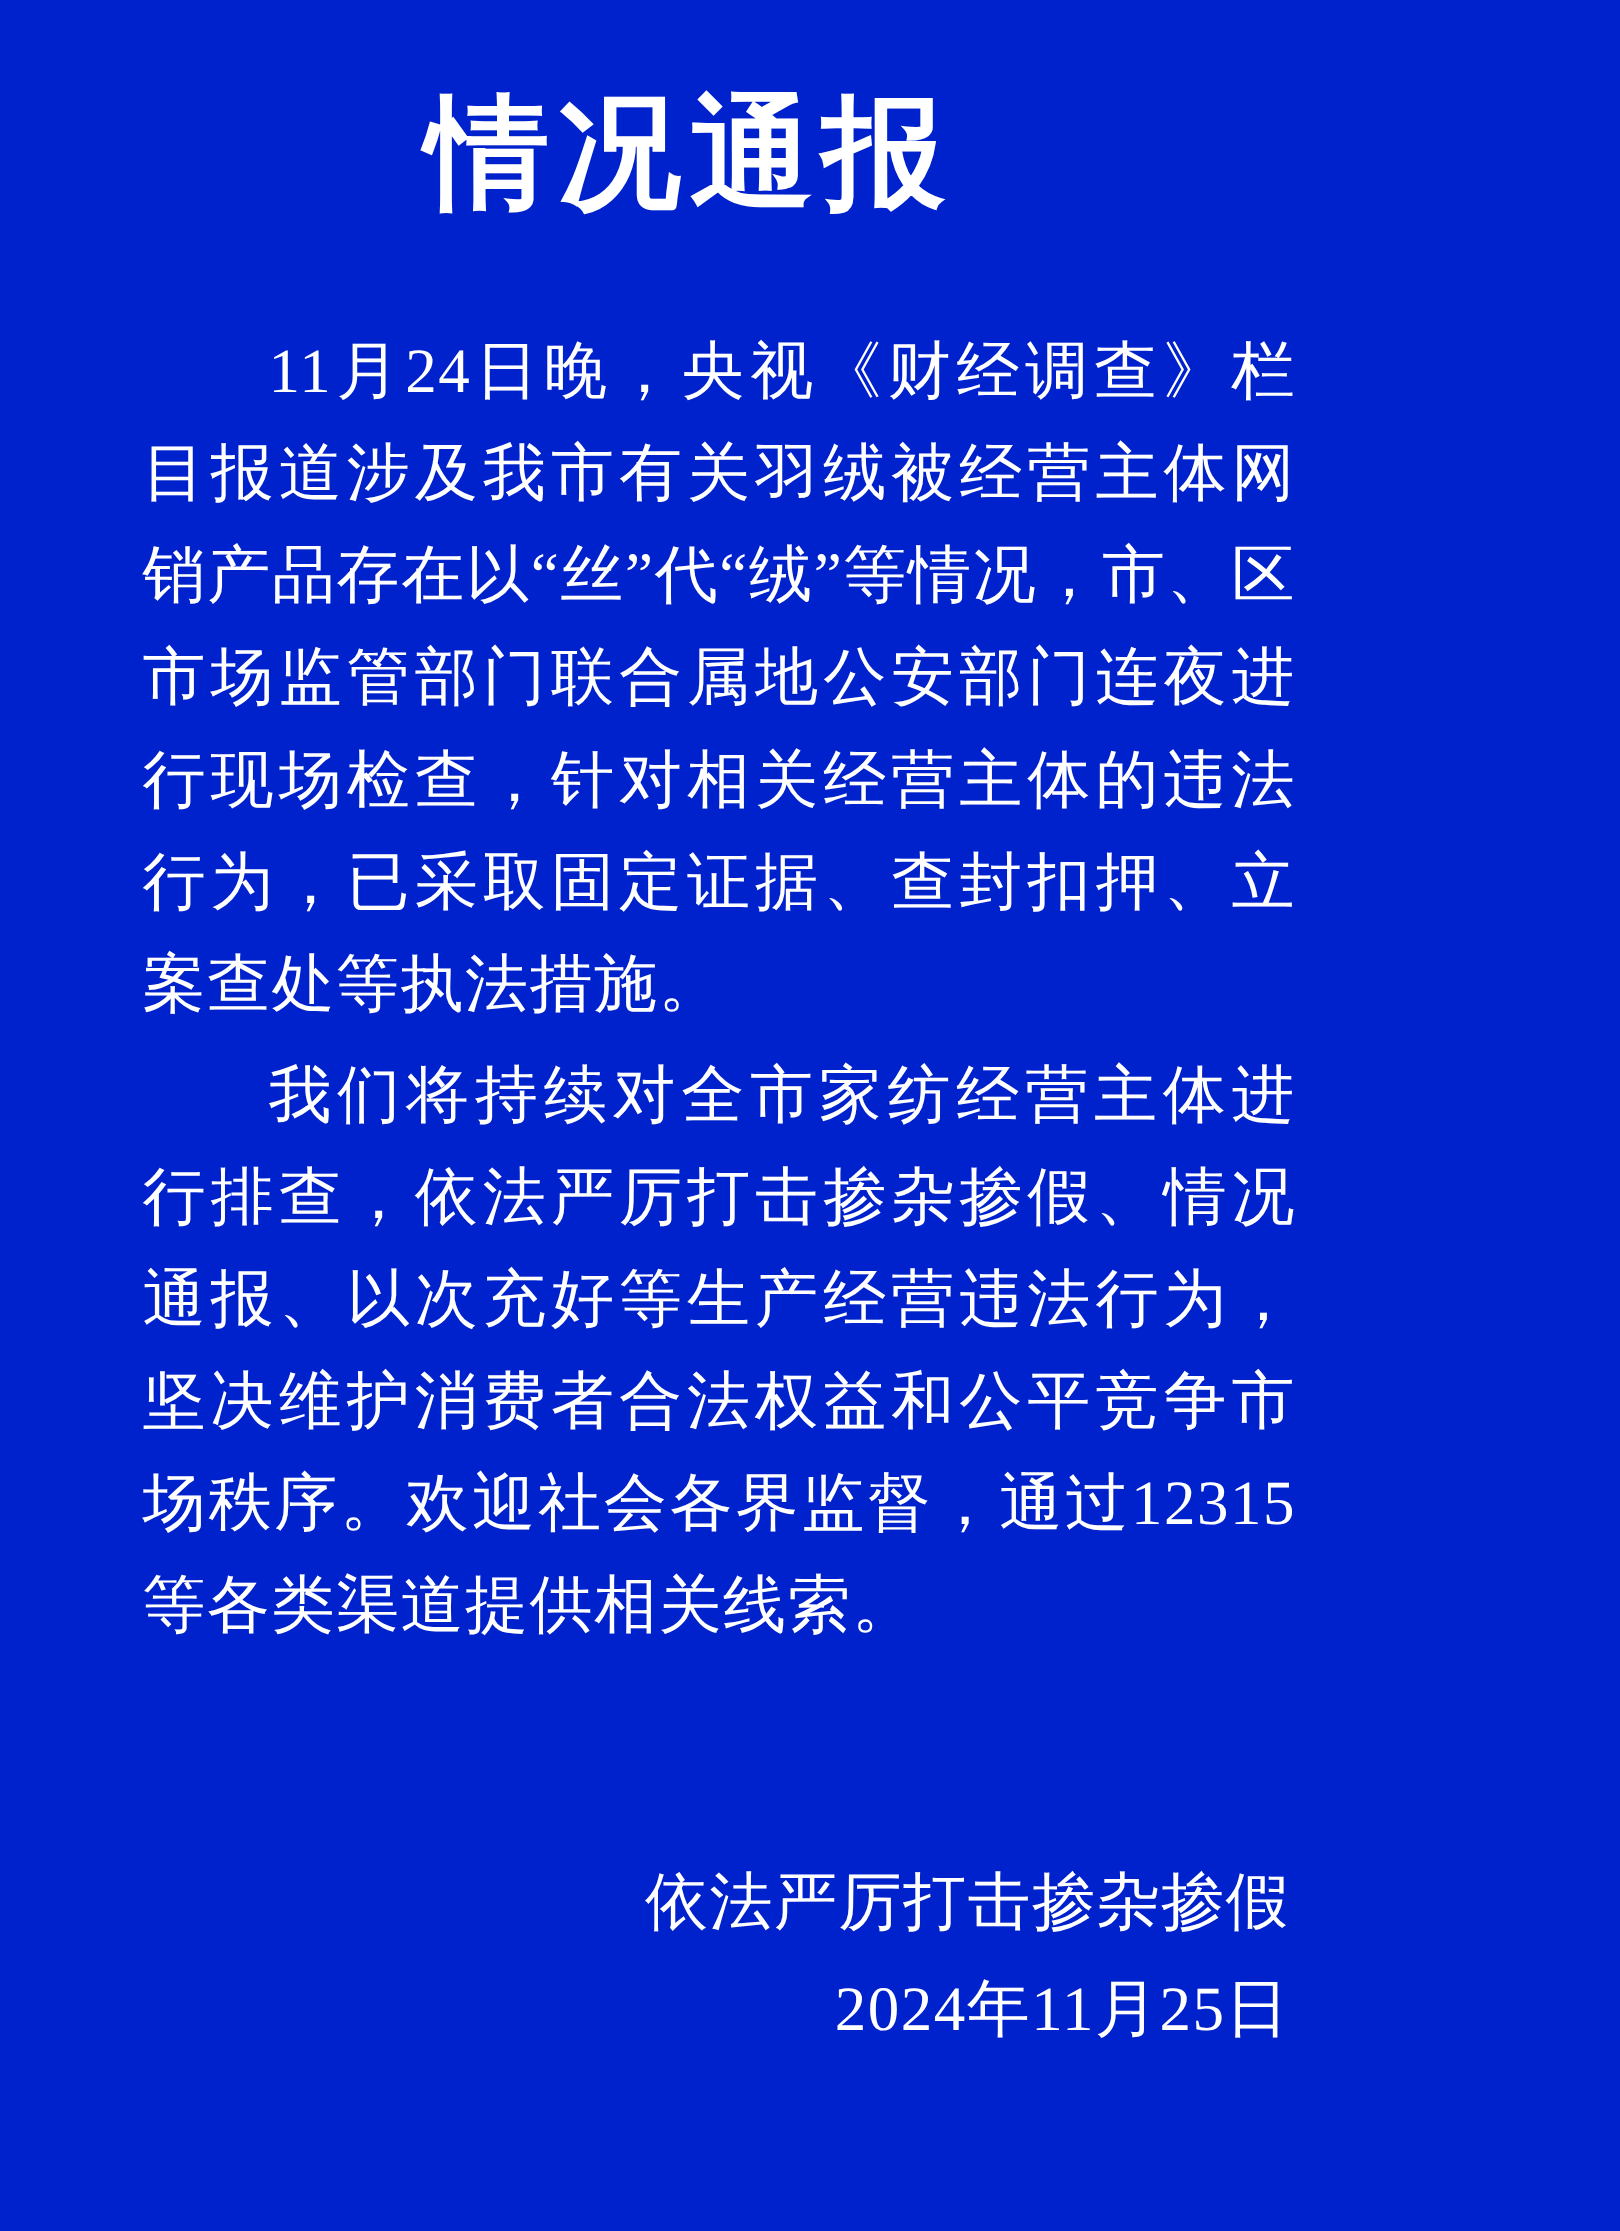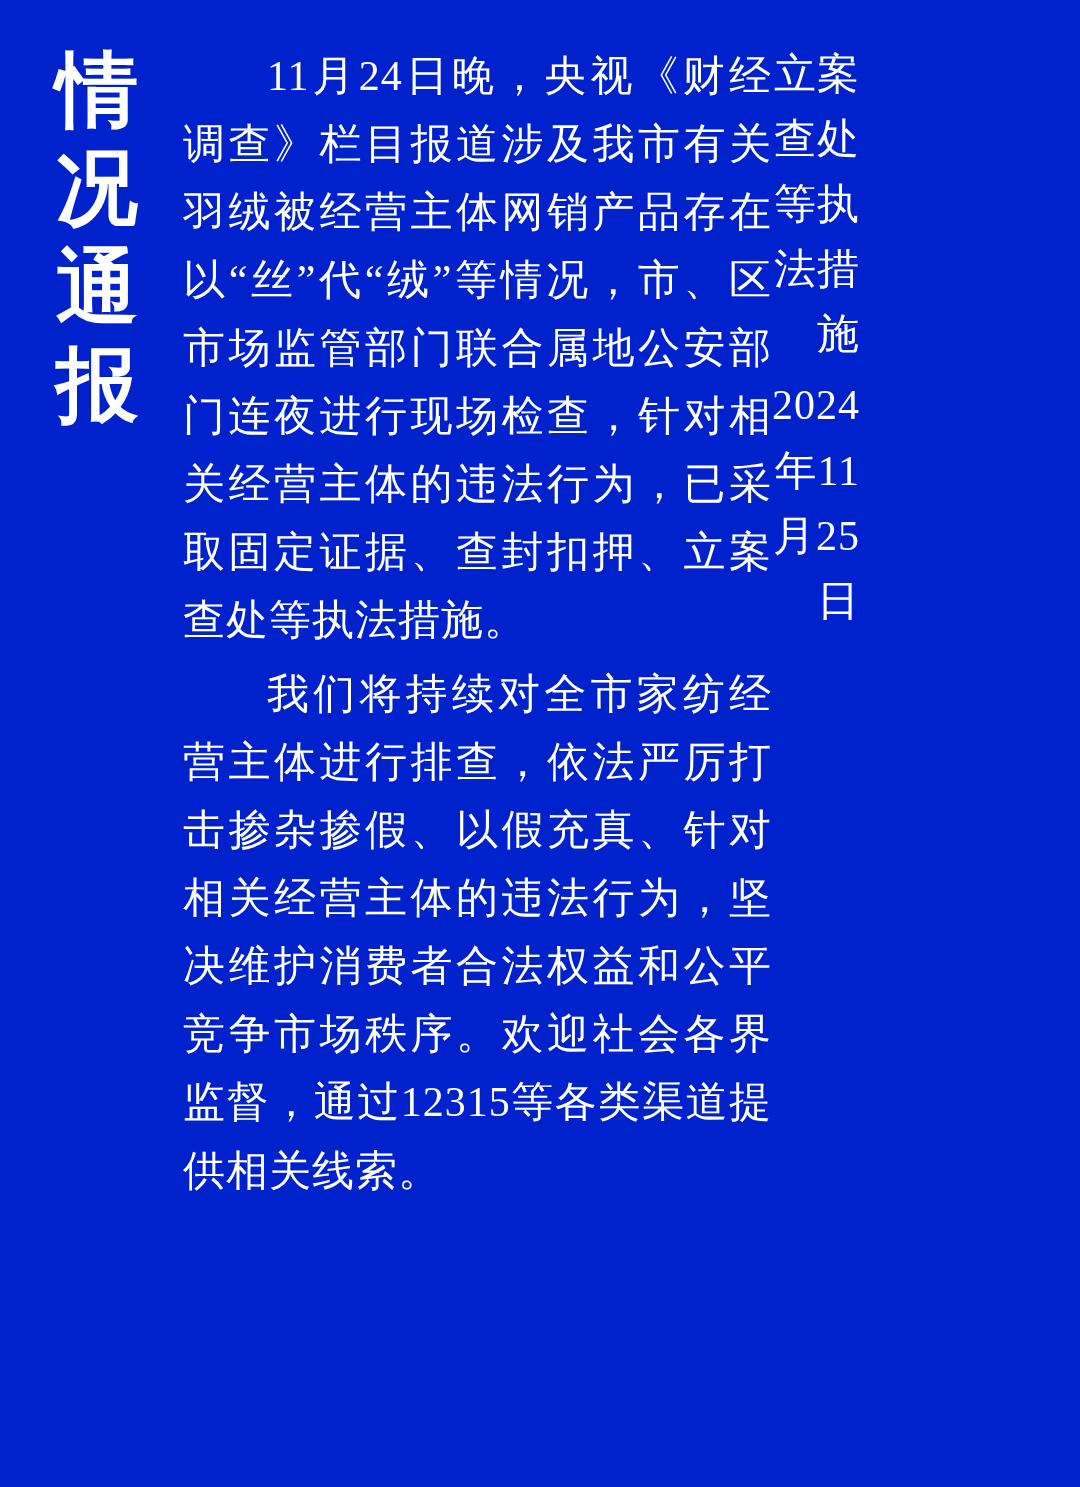--- a/index.html
+++ b/index.html
@@ -11,23 +11,23 @@
     height: 1487px;
     background: #0022cc;
     font-family: "Liberation Serif", "DejaVu Serif", serif;
     color: #ffffff;
     overflow: hidden;
   }
   .notice {
     width: 920px;
     height: 1487px;
     box-sizing: border-box;
-    padding: 42px 56px 40px 56px;
+    padding: 54px 56px 40px 56px;
     display: flex;
-    flex-direction: row;
+    flex-direction: column;
   }
   .notice-title {
     text-align: center;
     font-size: 82px;
     font-weight: bold;
     letter-spacing: 6px;
     line-height: 1.2;
     margin: 0 0 62px 0;
     color: #ffffff;
     font-family: "Liberation Serif", "DejaVu Serif", serif;
@@ -64,23 +64,23 @@
 </style>
 </head>
 <body>
 
 <div class="notice">
 
   <h1 class="notice-title">情况通报</h1>
 
   <div class="body-text">
     <p class="paragraph">11月24日晚，央视《财经调查》栏目报道涉及我市有关羽绒被经营主体网销产品存在以“丝”代“绒”等情况，市、区市场监管部门联合属地公安部门连夜进行现场检查，针对相关经营主体的违法行为，已采取固定证据、查封扣押、立案查处等执法措施。</p>
-    <p class="paragraph">我们将持续对全市家纺经营主体进行排查，依法严厉打击掺杂掺假、以假充真、针对相关经营主体的违法行为，坚决维护消费者合法权益和公平竞争市场秩序。欢迎社会各界监督，通过12315等各类渠道提供相关线索。</p>
+    <p class="paragraph">我们将持续对全市家纺经营主体进行排查，依法严厉打击掺杂掺假、情况通报、以次充好等生产经营违法行为，坚决维护消费者合法权益和公平竞争市场秩序。欢迎社会各界监督，通过12315等各类渠道提供相关线索。</p>
   </div>
 
   <div class="spacer"></div>
 
   <div class="signature">
-    <div class="sign-org">立案查处等执法措施</div>
+    <div class="sign-org">依法严厉打击掺杂掺假</div>
     <div class="sign-date">2024年11月25日</div>
   </div>
 
 </div>
 
 </body></html>

